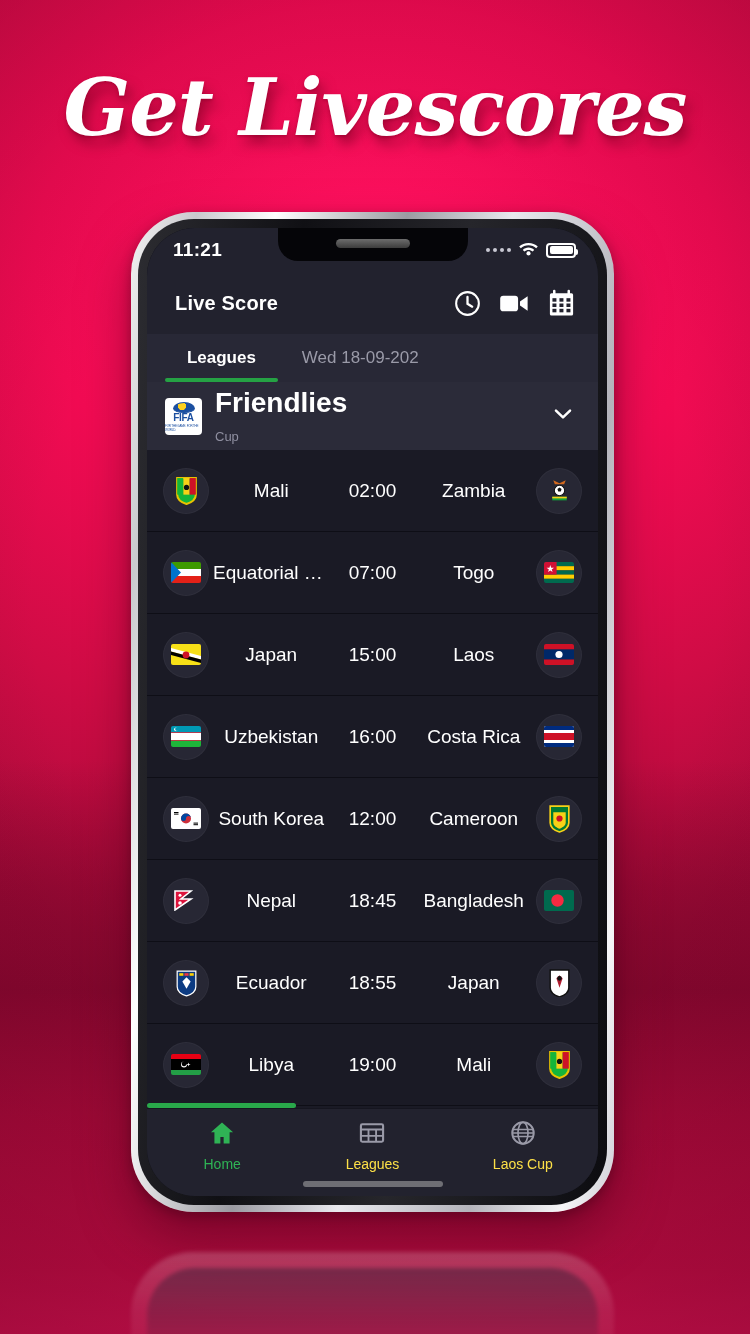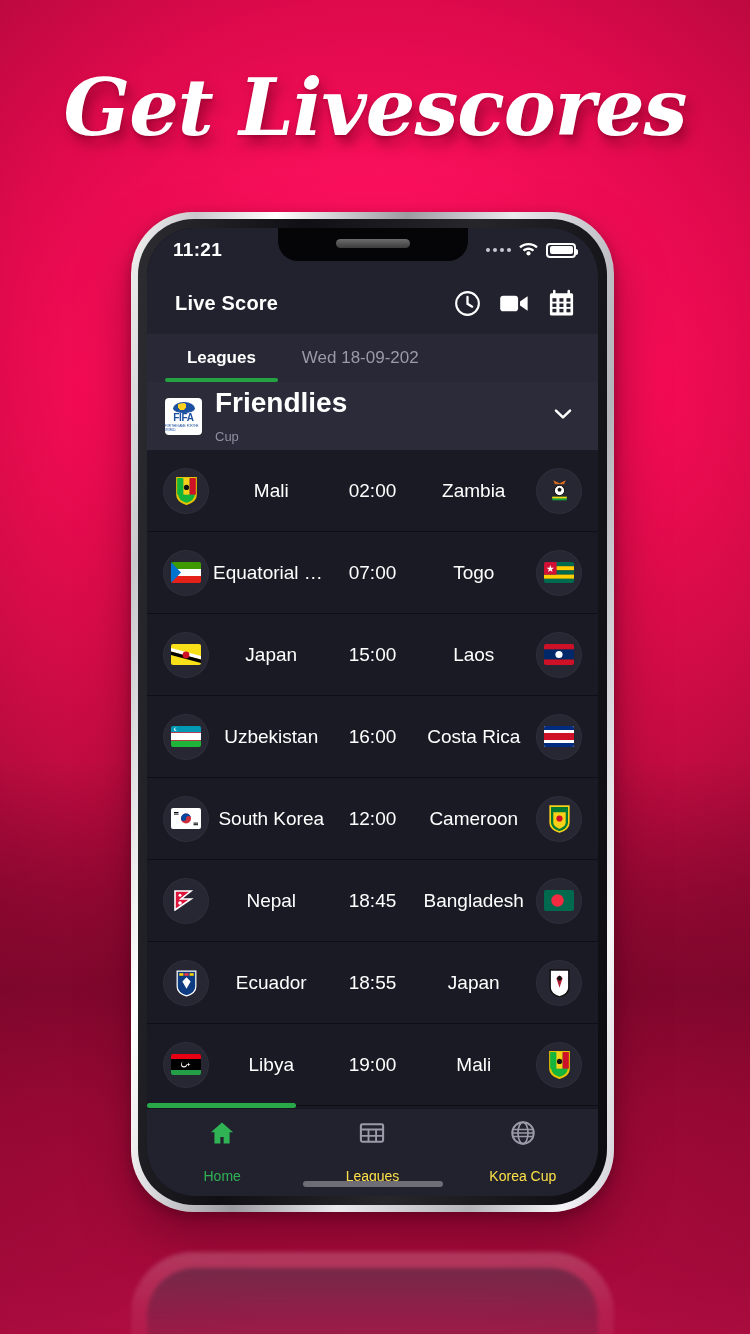--- a/index.html
+++ b/index.html
@@ -193,21 +193,21 @@
 
   .bottomnav{
     flex:0 0 88px;
     background:#22222e;
     display:flex; align-items:flex-start; justify-content:space-around;
     padding-top:10px;
     border-top:1px solid #15151f;
     position:relative;
   }
   .nav-item{
-    display:flex; flex-direction:column; align-items:center; gap:17px;
+    display:flex; flex-direction:column; align-items:center; gap:5px;
     width:33%;
   }
   .nav-label{ font-size:14px; color:#fde047; }
   .nav-item.active .nav-label{ color:#2fb355; }
   .homebar{
     position:absolute; left:50%; transform:translateX(-50%); bottom:9px;
     width:140px;height:6px;border-radius:4px;background:#6e6e74;
   }
 
   
@@ -556,21 +556,21 @@
           <span class="nav-label">Leagues</span>
         </div>
         <div class="nav-item">
           <span>
             <svg width="30" height="28" viewBox="0 0 24 24">
                   <circle cx="12" cy="12" r="9.2" fill="none" stroke="#9a9aa8" stroke-width="1.7"></circle>
                   <ellipse cx="12" cy="12" rx="4.3" ry="9.2" fill="none" stroke="#9a9aa8" stroke-width="1.4"></ellipse>
                   <path d="M3 9h18M3 15h18M2.8 12h18.4" stroke="#9a9aa8" stroke-width="1.4"></path>
                 </svg>
           </span>
-          <span class="nav-label">Korea Cup</span>
+          <span class="nav-label">Laos Cup</span>
         </div>
         <div class="homebar"></div>
       </div>
 
     </div>
   </div>
  </div>
 </div>
 
 <div class="reflection">

